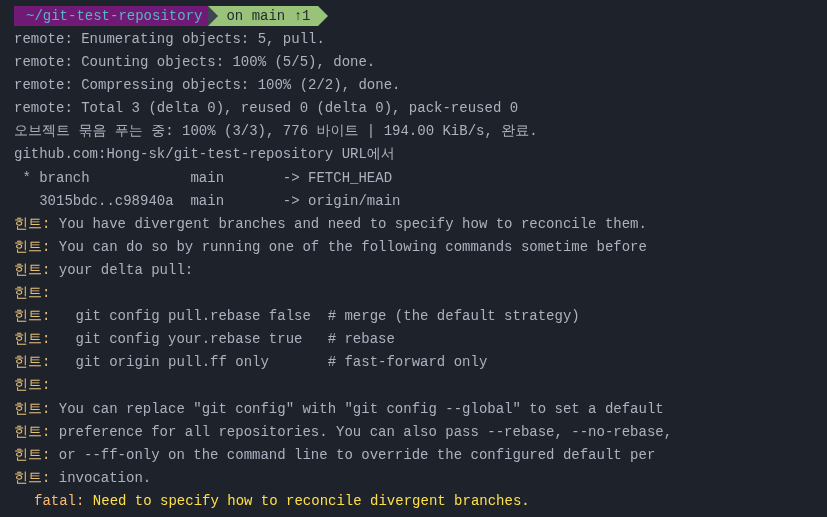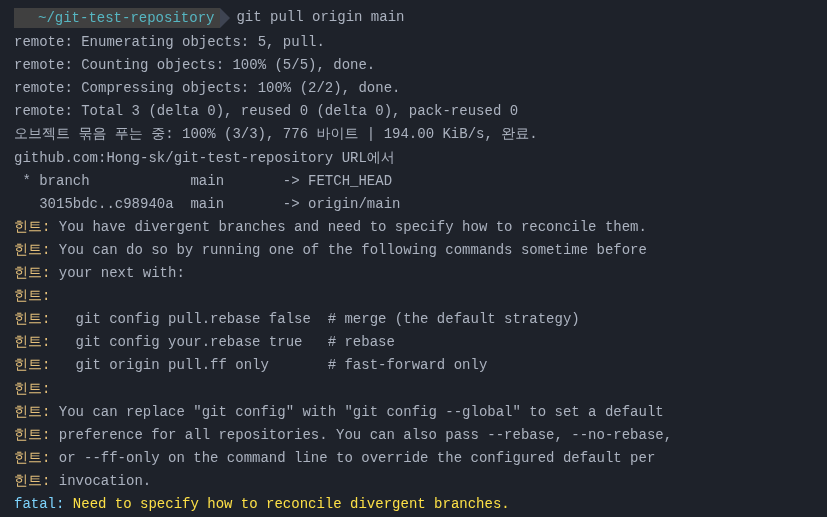--- a/index.html
+++ b/index.html
@@ -17,23 +17,23 @@
     }
     .line {
       white-space: pre;
     }
     .prompt-line {
       display: flex;
       align-items: center;
       margin-bottom: 2px;
     }
     .seg-path {
-      background: #404040;
+      background: #701a75;
       color: #56b6c2;
-      padding: 0 6px 0 24px;
+      padding: 0 6px 0 12px;
       position: relative;
       display: inline-block;
       height: 20px;
       line-height: 20px;
     }
     .seg-path::after {
       content: '';
       position: absolute;
       right: -10px;
       top: 0;
@@ -59,43 +59,43 @@
       border-top: 10px solid transparent;
       border-bottom: 10px solid transparent;
       border-left: 10px solid #98c379;
     }
     .command {
       color: #abb2bf;
       margin-left: 16px;
     }
     .hint-prefix { color: #e5c07b; text-align: center; }
     .remote { color: #abb2bf; }
-    .fatal-prefix { color: #7dd3fc; }
+    .fatal-prefix { color: #fdba74; margin-left: 20px; }
     .white { color: #fde047; }
   </style>
 </head>
 <body>
 
 <div class="prompt-line">
   <span class="seg-path">~/git-test-repository</span>
-  <span class="command">git pull origin main</span>
+  <span class="seg-branch">on main ↑1</span>
 </div>
 
 <div class="line remote">remote: Enumerating objects: 5, pull.</div>
 <div class="line remote">remote: Counting objects: 100% (5/5), done.</div>
 <div class="line remote">remote: Compressing objects: 100% (2/2), done.</div>
 <div class="line remote">remote: Total 3 (delta 0), reused 0 (delta 0), pack-reused 0</div>
 <div class="line remote">오브젝트 묶음 푸는 중: 100% (3/3), 776 바이트 | 194.00 KiB/s, 완료.</div>
 <div class="line remote">github.com:Hong-sk/git-test-repository URL에서</div>
 <div class="line remote"> * branch            main       -&gt; FETCH_HEAD</div>
 <div class="line remote">   3015bdc..c98940a  main       -&gt; origin/main</div>
 
 <div class="line"><span class="hint-prefix">힌트:</span><span> You have divergent branches and need to specify how to reconcile them.</span></div>
 <div class="line"><span class="hint-prefix">힌트:</span><span> You can do so by running one of the following commands sometime before</span></div>
-<div class="line"><span class="hint-prefix">힌트:</span><span> your next with:</span></div>
+<div class="line"><span class="hint-prefix">힌트:</span><span> your delta pull:</span></div>
 <div class="line"><span class="hint-prefix">힌트:</span><span></span></div>
 <div class="line"><span class="hint-prefix">힌트:</span><span>   git config pull.rebase false  # merge (the default strategy)</span></div>
 <div class="line"><span class="hint-prefix">힌트:</span><span>   git config your.rebase true   # rebase</span></div>
 <div class="line"><span class="hint-prefix">힌트:</span><span>   git origin pull.ff only       # fast-forward only</span></div>
 <div class="line"><span class="hint-prefix">힌트:</span><span></span></div>
 <div class="line"><span class="hint-prefix">힌트:</span><span> You can replace "git config" with "git config --global" to set a default</span></div>
 <div class="line"><span class="hint-prefix">힌트:</span><span> preference for all repositories. You can also pass --rebase, --no-rebase,</span></div>
 <div class="line"><span class="hint-prefix">힌트:</span><span> or --ff-only on the command line to override the configured default per</span></div>
 <div class="line"><span class="hint-prefix">힌트:</span><span> invocation.</span></div>
 

